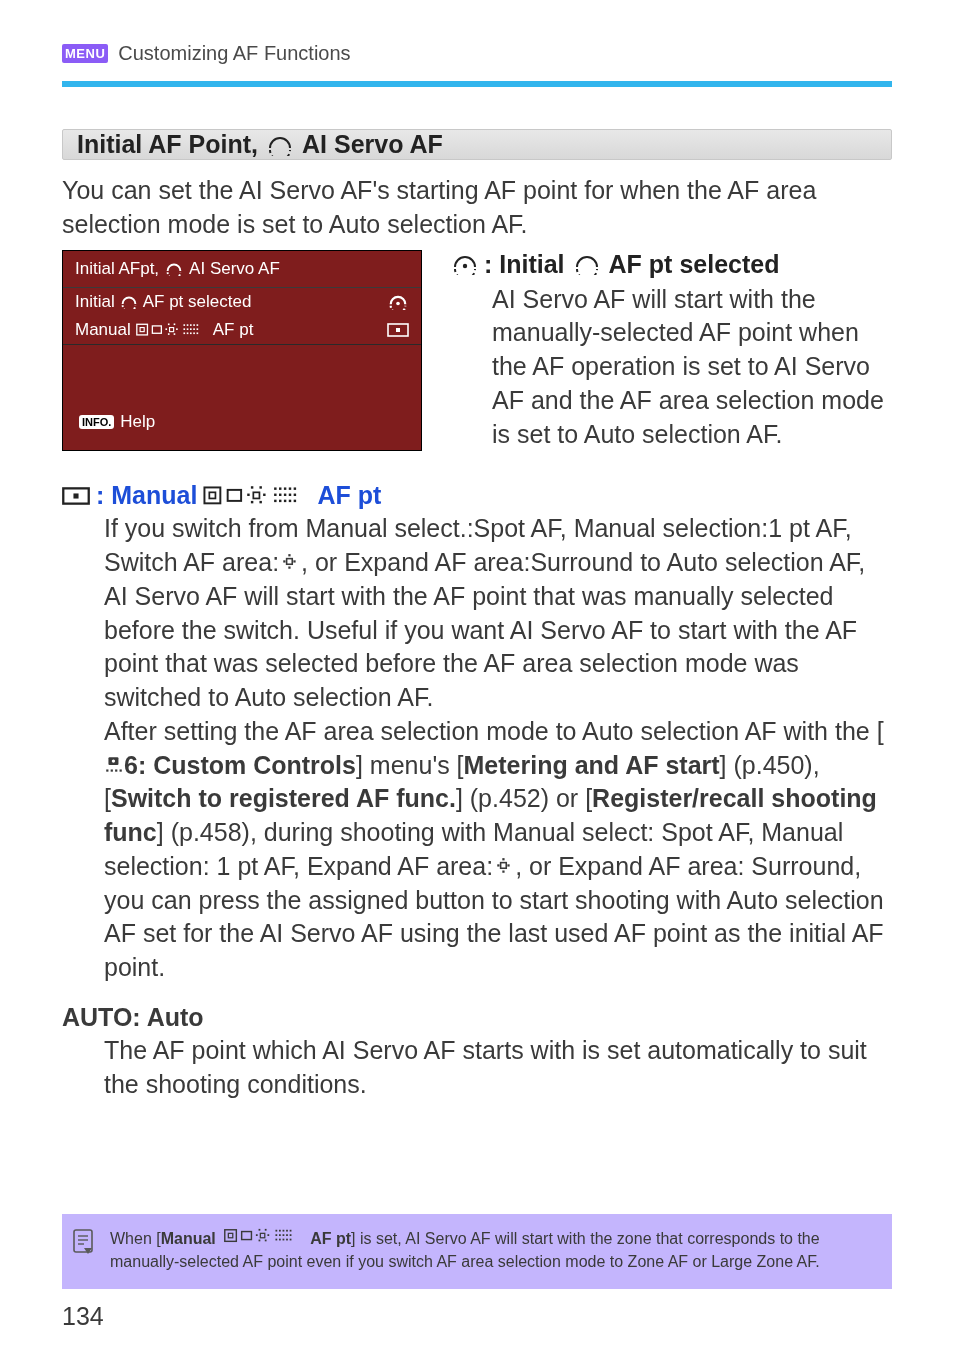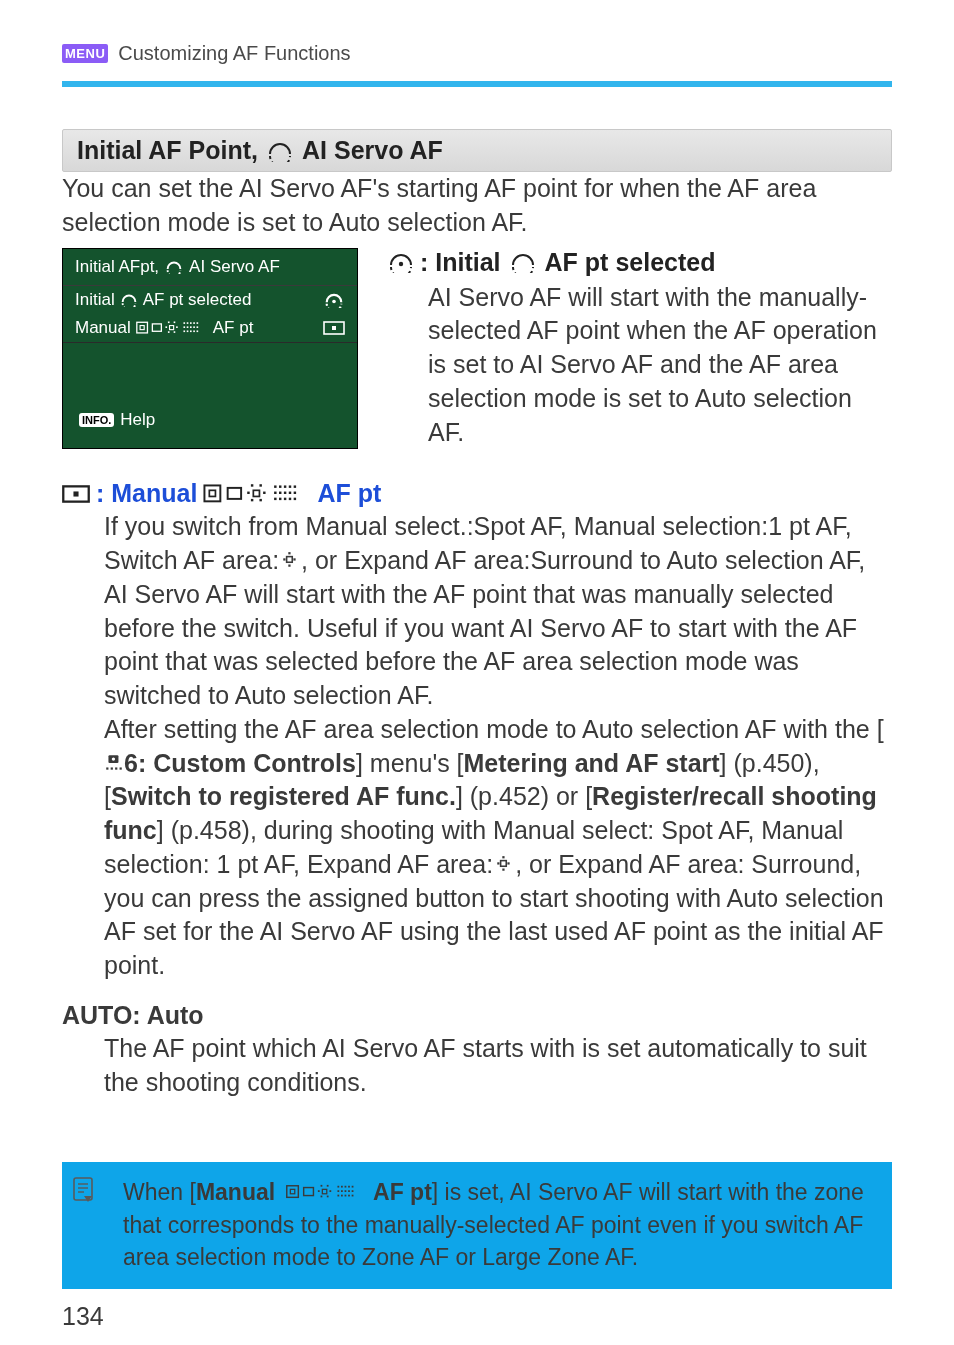--- a/index.html
+++ b/index.html
@@ -33,47 +33,47 @@
     margin-top: 16px;
     height: 6px;
     width: 100%;
     background: #32b5ed;
     margin-bottom: 42px;
   }
   .section-heading {
     background: linear-gradient(#e8e8e8,#d8d8d8);
     border: 1px solid #c8c8c8;
     border-radius: 2px;
-    padding: 6px 14px;
+    padding: 0 14px;
     font-size: 25px;
     font-weight: bold;
     color: #222;
     display: flex;
     align-items: center;
     gap: 6px;
   }
   .section-heading .ring-icon {
     display: inline-flex;
     align-items: center;
     margin: 0 2px;
   }
   .intro {
     font-size: 25px;
     line-height: 1.35;
-    margin-top: 0;
+    margin-top: 14px;
     color: #3a3a3a;
   }
   .row1 {
     display: flex;
     gap: 28px;
     margin-top: 8px;
   }
   .lcd {
-    width: 296px;
-    background: #14532d;
+    width: 360px;
+    background: #7f1d1d;
     color: #fff;
     font-size: 17px;
     border: 1px solid #000;
     text-align: center;
   }
   .lcd-title {
     padding: 8px 12px;
     border-bottom: 1px solid #3a3a3a;
     display:flex;
     align-items:center;
@@ -132,23 +132,23 @@
     margin-top: 2px;
   }
   .body2 b { font-weight: bold; }
   .autohead { margin-top: 18px; font-size: 25px; font-weight: bold; }
   .autobody { font-size: 25px; line-height: 1.35; margin-left: 42px; margin-top: 2px; }
   .note {
     position: absolute;
     left: 62px;
     right: 62px;
     bottom: 56px;
-    background: #0ea5e9;
-    padding: 14px 16px 16px 61px;
-    font-size: 23px;
+    background: #c4b5fd;
+    padding: 14px 16px 16px 48px;
+    font-size: 16px;
     line-height: 1.4;
     color: #3a3a3a;
   }
   .note b { font-weight: bold; }
   .note-icon {
     position: absolute;
     left: 10px; top: 14px;
     width: 24px; height: 26px;
   }
   .pagenum {

